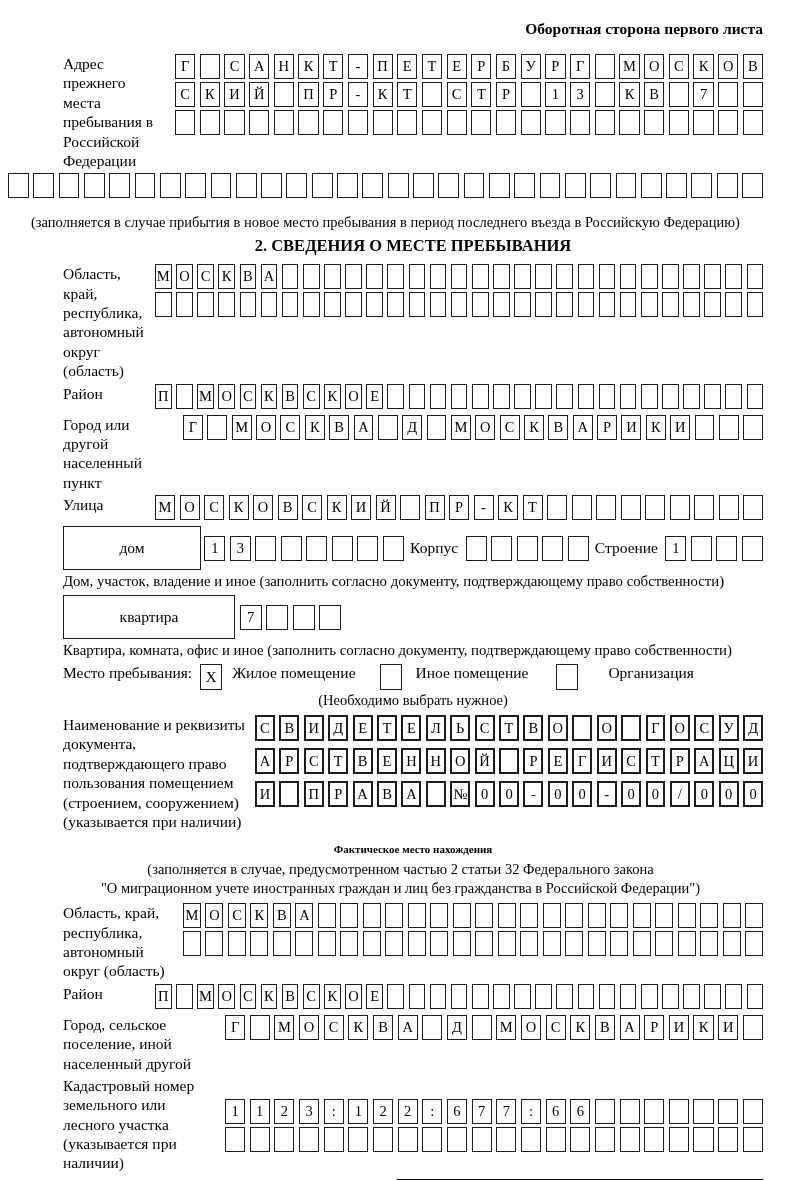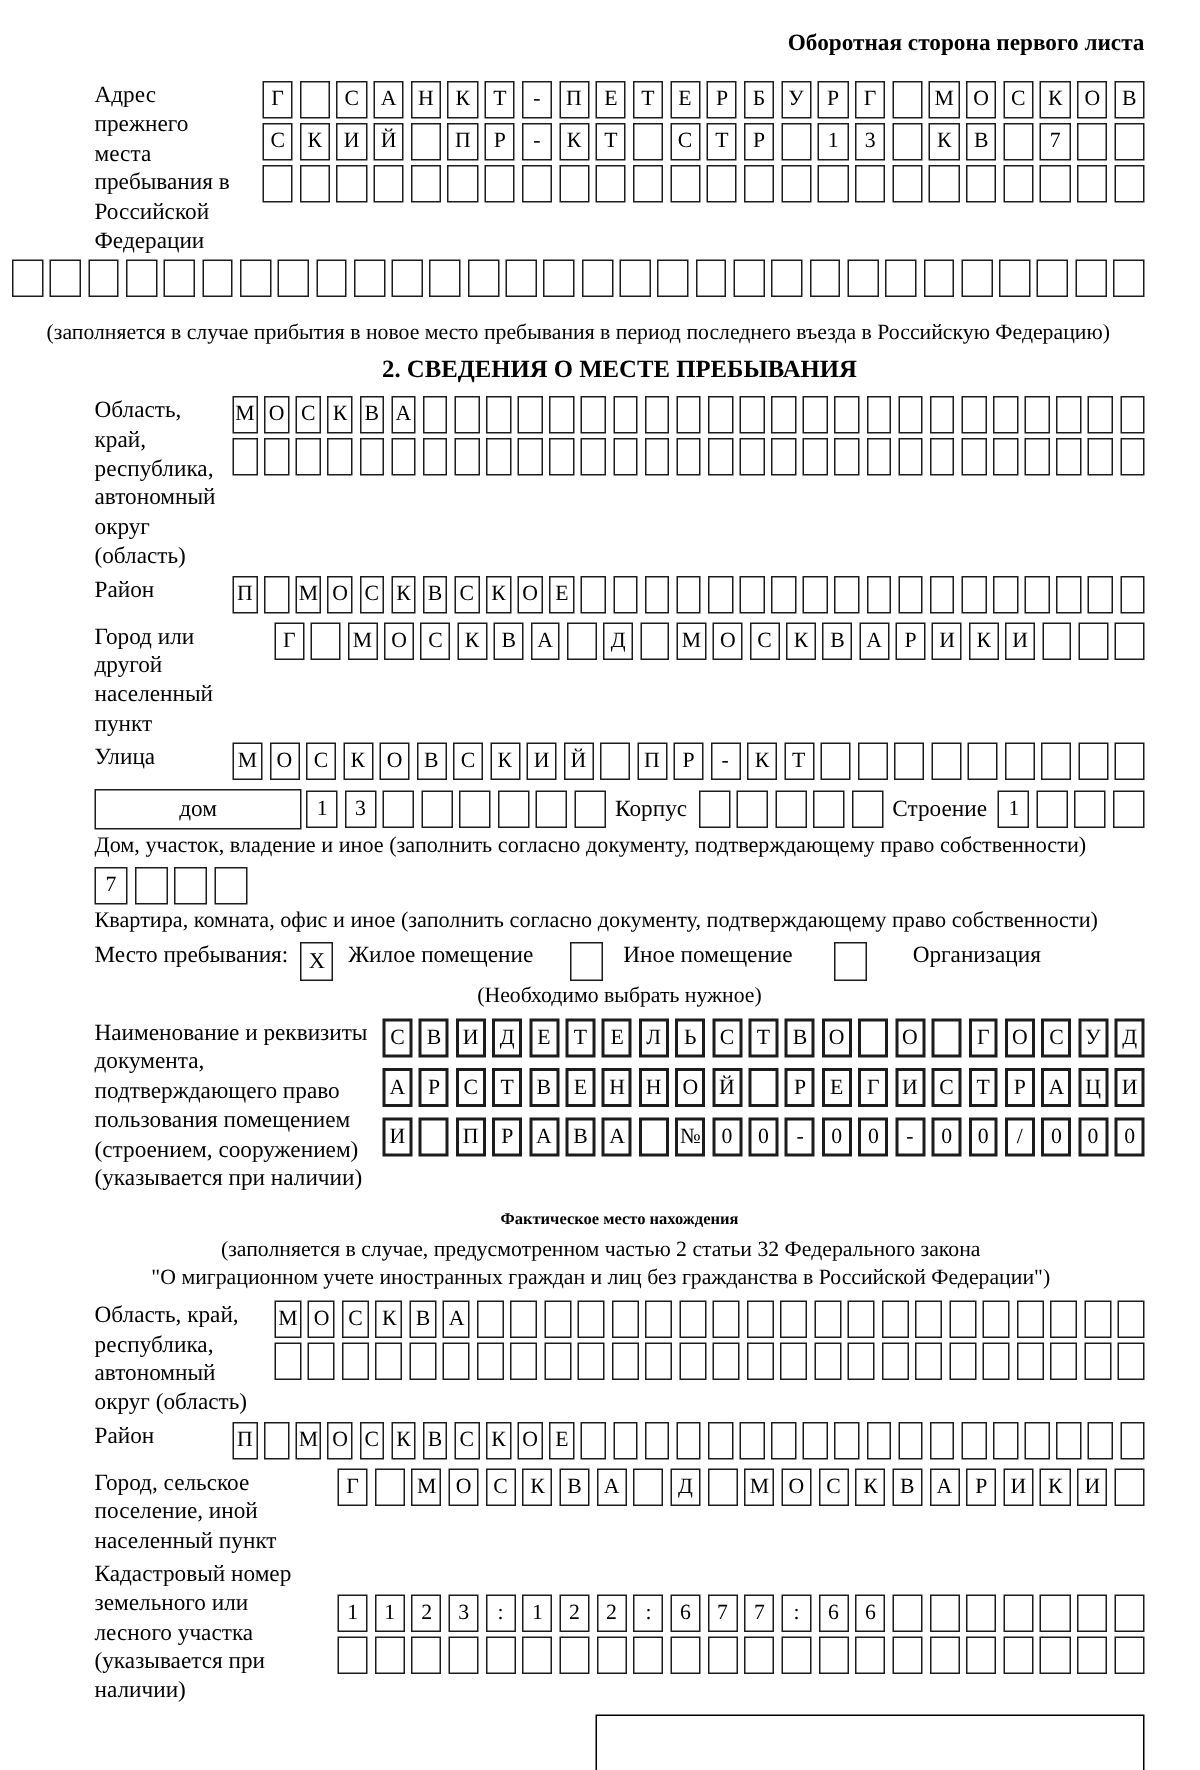--- a/index.html
+++ b/index.html
@@ -25,21 +25,21 @@
 
   .fn-center{text-align:center;font-size:14.5px;margin:16px 0 5px 0;}
   .fn-center.wide{margin-left:-55px;}
   .fn-left{font-size:14.8px;margin:1px 0 5px 0;}
 
   .sec-title{text-align:center;font-weight:bold;font-size:16.5px;margin:5px 0 8px 0;}
 
   .house-line{display:flex;align-items:center;justify-content:space-between;margin-bottom:3px;}
   .seg{display:flex;align-items:center;gap:4.5px;}
   .seg .cell{flex:0 0 21px;}
-  .widebox{border:1.8px solid #1c1c1c;height:27px;box-sizing:border-box;
+  .widebox{border:1.8px solid #1c1c1c;height:44px;box-sizing:border-box;
            display:flex;align-items:center;justify-content:center;font-size:15.5px;}
   .wb-dom{width:138px;}
   .wb-kv{width:172px;}
   .inline-lbl{font-size:15.5px;padding:0 3px;}
   .apt-line{display:flex;align-items:center;gap:4.5px;margin-bottom:3px;}
   .apt-line .cell{flex:0 0 22px;}
 
   .stay-line{display:flex;align-items:flex-start;font-size:15.5px;margin:4px 0 2px 0;}
   .chk{width:22px;height:26px;border:1.8px solid #1c1c1c;box-sizing:border-box;
        display:flex;align-items:center;justify-content:center;font-size:15px;flex-shrink:0;}
@@ -379,20 +379,21 @@
           <span class="cell">1</span>
           <span class="cell"></span>
           <span class="cell"></span>
           <span class="cell"></span>
         </span>
     </div>
   </div>
   <div class="fn-left">Дом, участок, владение и иное (заполнить согласно документу, подтверждающему право собственности)</div>
 
   <div class="apt-line">
+    <div class="widebox wb-kv">квартира</div>
     <div class="seg boxrow" style="margin-bottom:0">
         <span class="cell">7</span>
         <span class="cell"></span>
         <span class="cell"></span>
         <span class="cell"></span>
       </div>
   </div>
   <div class="fn-left">Квартира, комната, офис и иное (заполнить согласно документу, подтверждающему право собственности)</div>
 
   <div class="stay-line">
@@ -578,21 +579,21 @@
           <span class="cell"></span>
           <span class="cell"></span>
           <span class="cell"></span>
           <span class="cell"></span>
           <span class="cell"></span>
         </div>
     </div>
   </div>
 
   <div class="line">
-    <div class="label w162">Город, сельское поселение, иной населенный пункт</div>
+    <div class="label w162">Город, сельское поселение, иной населенный другой</div>
     <div class="rows">
       <div class="boxrow">
           <span class="cell">Г</span>
           <span class="cell"></span>
           <span class="cell">М</span>
           <span class="cell">О</span>
           <span class="cell">С</span>
           <span class="cell">К</span>
           <span class="cell">В</span>
           <span class="cell">А</span>

